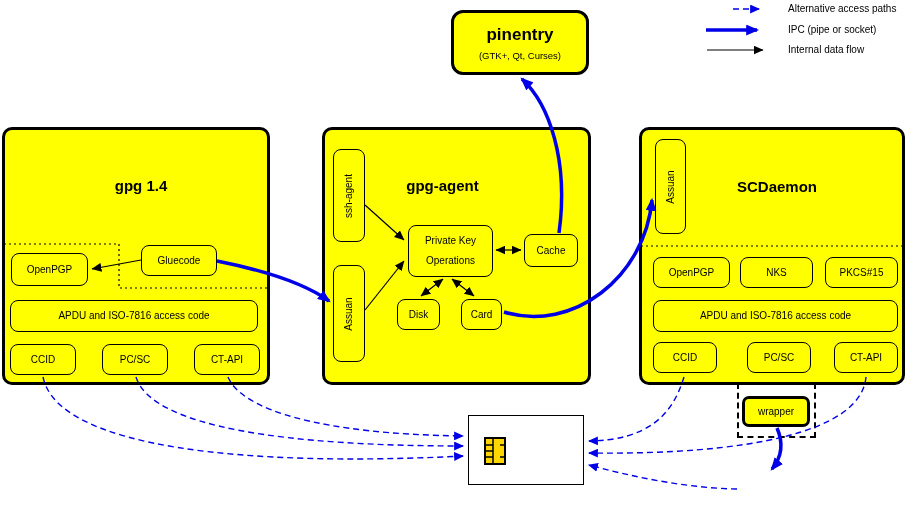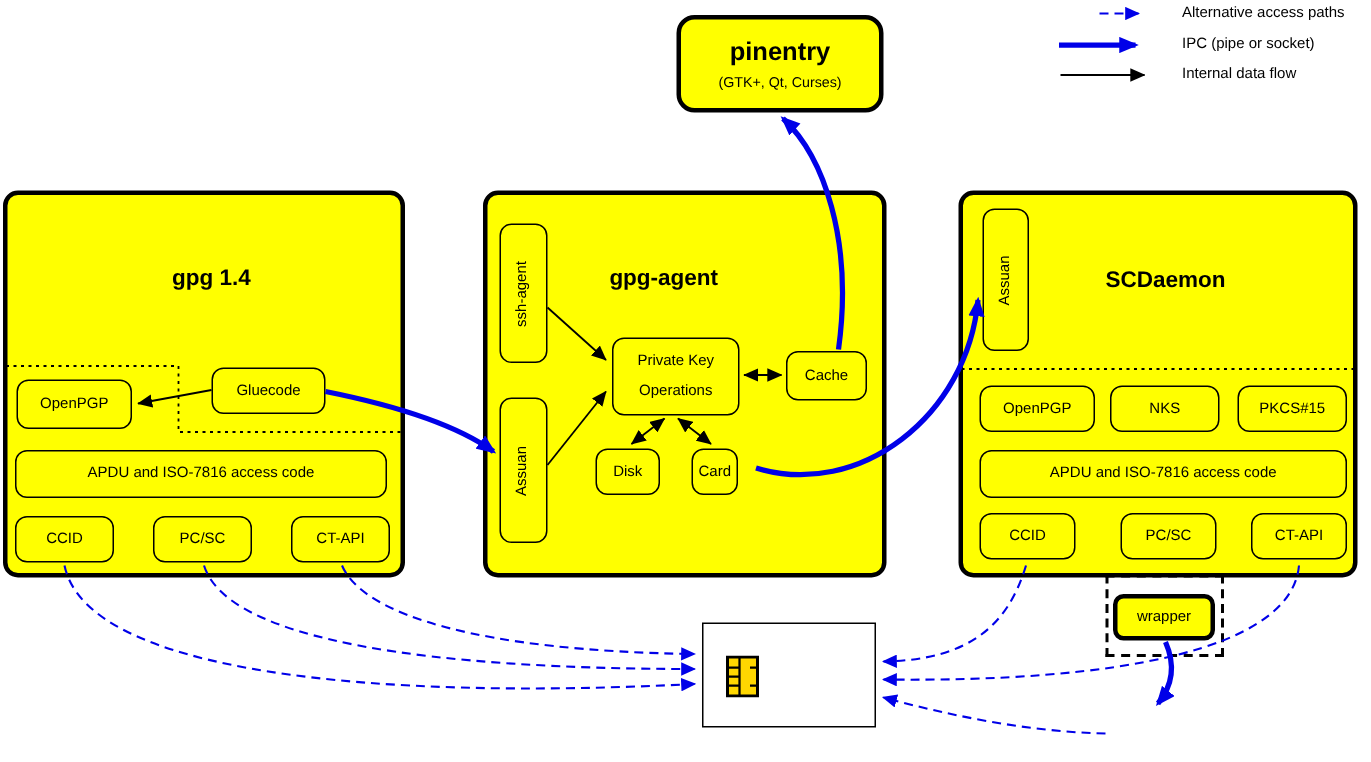--- a/index.html
+++ b/index.html
@@ -64,21 +64,21 @@
   </div>
   <div class="node vert" style="left:333px; top:265px; width:32px; height:97px;">
     <span>Assuan</span>
   </div>
   <div class="node twoline" style="left:408px; top:225px; width:85px; height:52px;">
     <span>Private Key</span>
     <span>Operations</span>
   </div>
   <div class="node" style="left:524px; top:234px; width:54px; height:33px;">Cache</div>
   <div class="node" style="left:397px; top:299px; width:43px; height:31px;">Disk</div>
-  <div class="node" style="left:461px; top:299px; width:31px; height:31px;">Card</div>
+  <div class="node" style="left:461px; top:299px; width:41px; height:31px;">Card</div>
 
   <div class="node vert" style="left:655px; top:139px; width:31px; height:95px;">
     <span>Assuan</span>
   </div>
   <div class="node" style="left:653px; top:257px; width:77px; height:31px;">OpenPGP</div>
   <div class="node" style="left:740px; top:257px; width:73px; height:31px;">NKS</div>
   <div class="node" style="left:825px; top:257px; width:73px; height:31px;">PKCS#15</div>
   <div class="node" style="left:653px; top:300px; width:245px; height:32px;">APDU and ISO-7816 access code</div>
   <div class="node" style="left:653px; top:342px; width:64px; height:31px;">CCID</div>
   <div class="node" style="left:747px; top:342px; width:64px; height:31px;">PC/SC</div>

